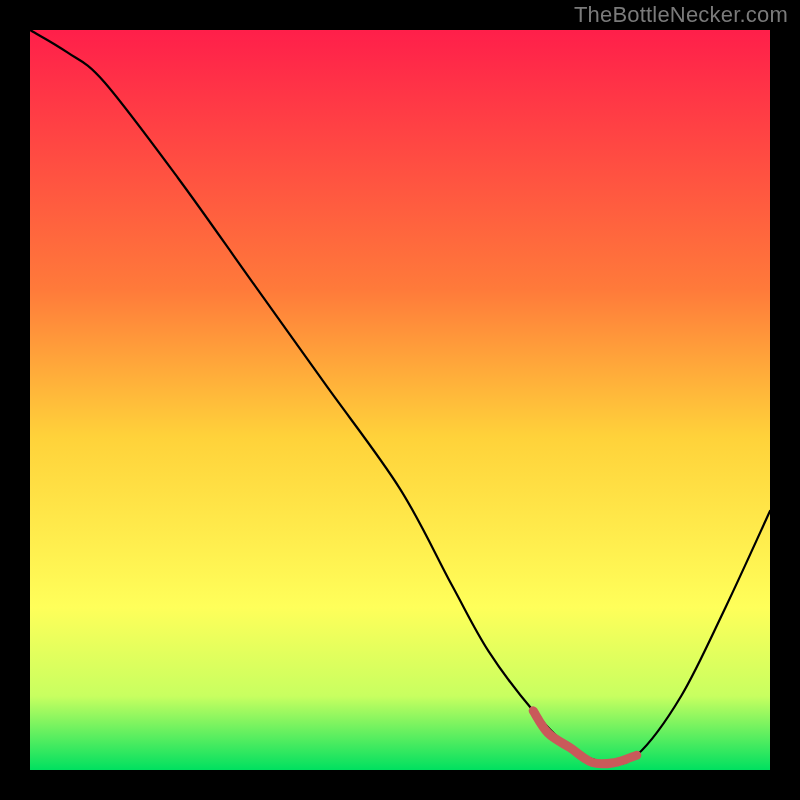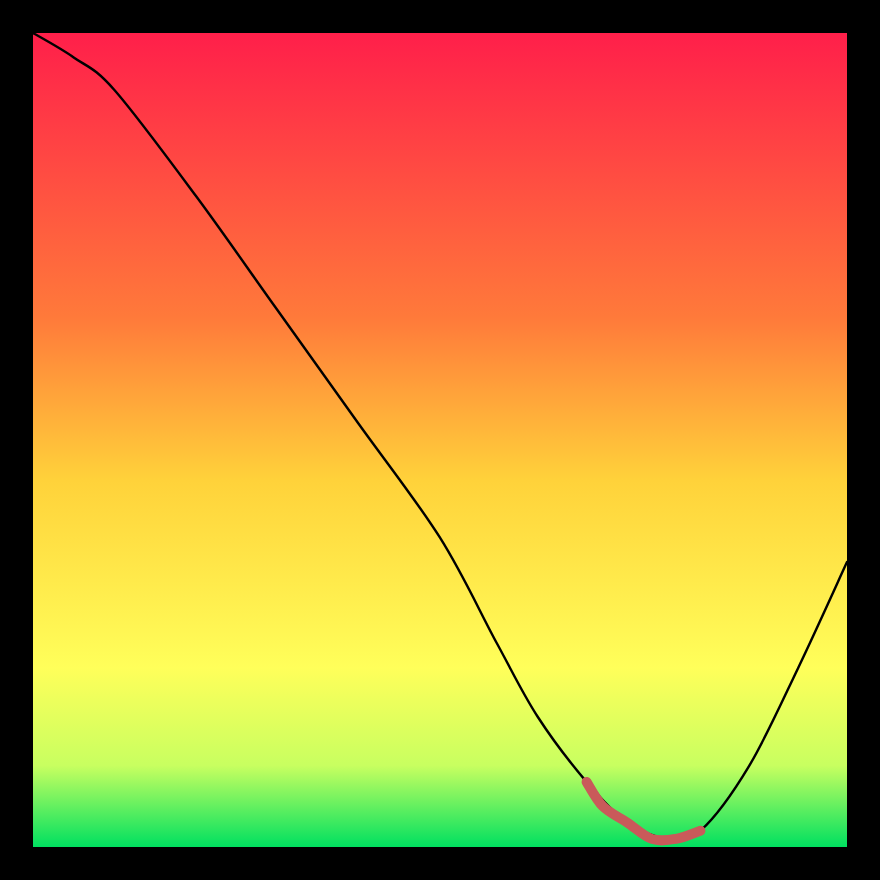--- a/index.html
+++ b/index.html
@@ -22,20 +22,21 @@
     color: #7a7a7a;
     font-size: 22px;
     letter-spacing: 0.2px;
   }
   svg { display: block; }
 </style>
 </head>
 <body>
 
 <div class="wrap">
+  <div class="attribution">TheBottleNecker.com</div>
 
   <svg width="800" height="800" viewBox="0 0 800 800">
     <defs>
       <linearGradient id="bg-grad" x1="0" y1="0" x2="0" y2="1">
           <stop offset="0%" stop-color="#ff1f4a"></stop>
           <stop offset="35%" stop-color="#ff7a3a"></stop>
           <stop offset="55%" stop-color="#ffd23a"></stop>
           <stop offset="78%" stop-color="#ffff5a"></stop>
           <stop offset="90%" stop-color="#c8ff60"></stop>
           <stop offset="100%" stop-color="#00e060"></stop>

